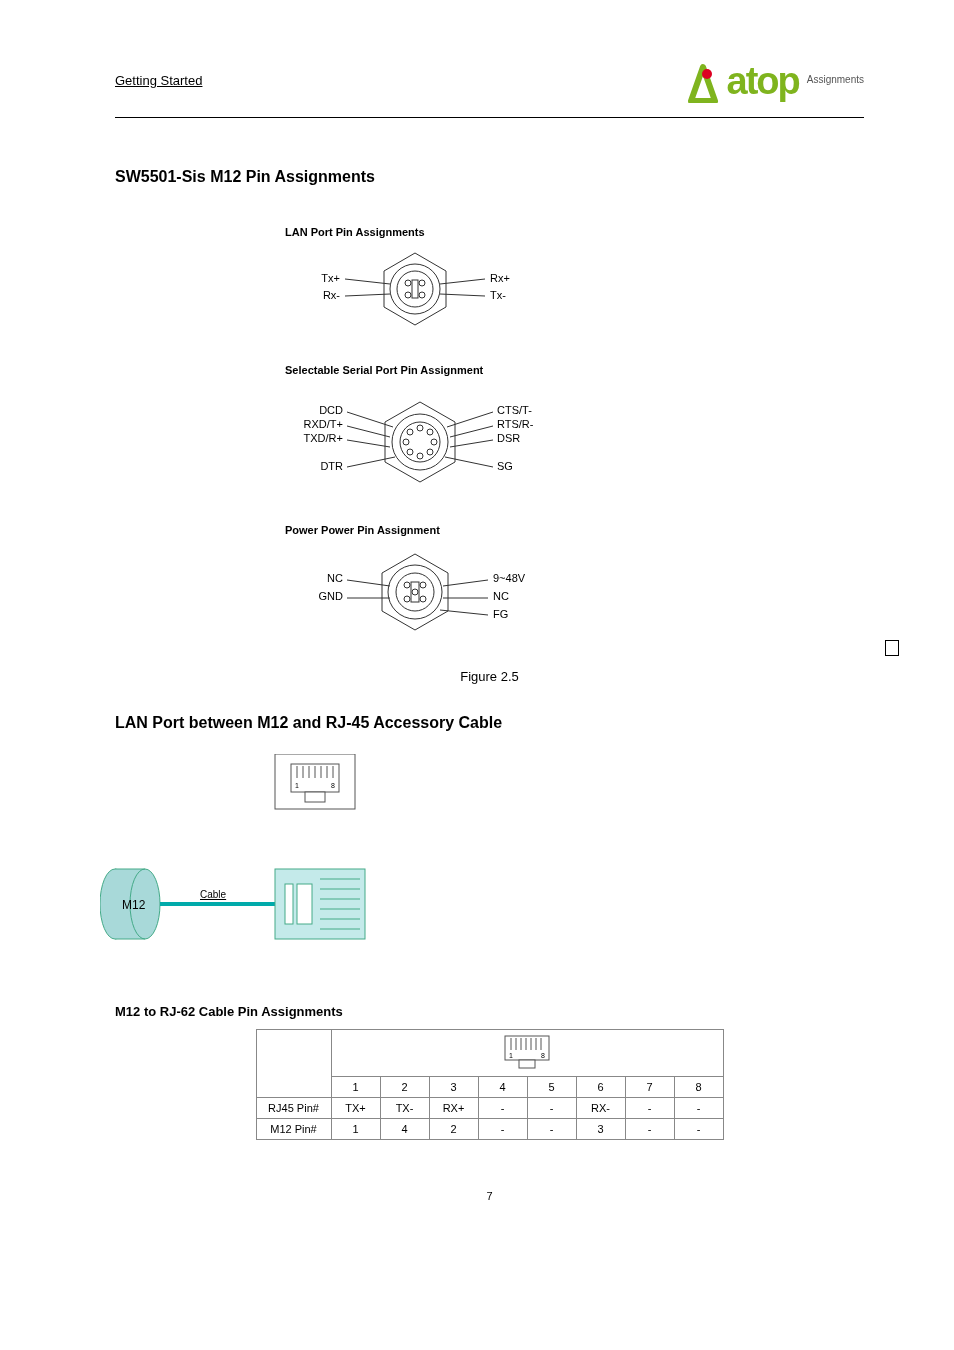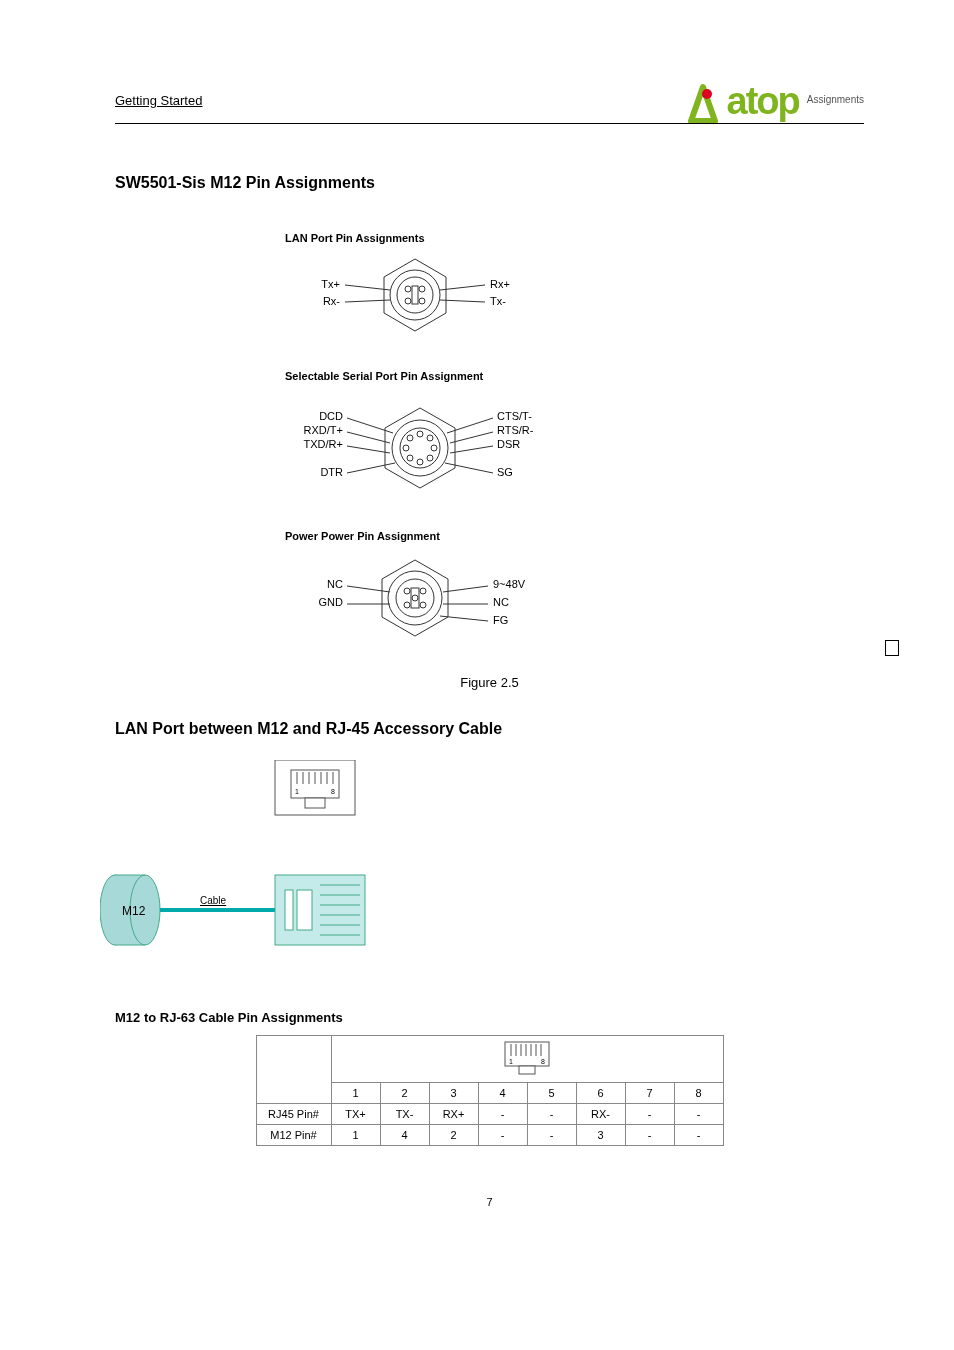--- a/index.html
+++ b/index.html
@@ -12,23 +12,22 @@
   }
   .page {
     padding: 60px 90px 40px 115px;
     position: relative;
   }
   .top-row {
     display: flex;
     justify-content: space-between;
     align-items: flex-end;
     border-bottom: 1px solid #000;
-    padding-bottom: 0;
+    padding-bottom: 14px;
     margin-bottom: 8px;
-    margin-top: 20px;
   }
   .doc-type {
     font-size: 13px;
     text-decoration: underline;
     padding-bottom: 15px;
   }
   .logo {
     display: flex;
     align-items: center;
     gap: 6px;
@@ -256,21 +255,21 @@
         <line x1="45" y1="20" x2="85" y2="20" stroke="#4a8"></line>
         <line x1="45" y1="30" x2="85" y2="30" stroke="#4a8"></line>
         <line x1="45" y1="40" x2="85" y2="40" stroke="#4a8"></line>
         <line x1="45" y1="50" x2="85" y2="50" stroke="#4a8"></line>
         <line x1="45" y1="60" x2="85" y2="60" stroke="#4a8"></line>
       </g>
     </svg>
   </div>
 
 
-  <div class="section-heading-inner" style="text-align:left; margin-left:0;">M12 to RJ-63 Cable Pin Assignments</div>
+  <div class="section-heading-inner" style="text-align:left; margin-left:0;">M12 to RJ-62 Cable Pin Assignments</div>
 
   <table class="pinout">
     <tbody>
         <tr>
       <td rowspan="2" class="hdr-cell" style="width:70px"></td>
       <td colspan="8" class="hdr-cell">
         <span class="rj45-icon">
           <svg width="60" height="40">
             <rect x="8" y="4" width="44" height="24" fill="#fff" stroke="#555"></rect>
             <line x1="14" y1="6" x2="14" y2="18" stroke="#555"></line>

